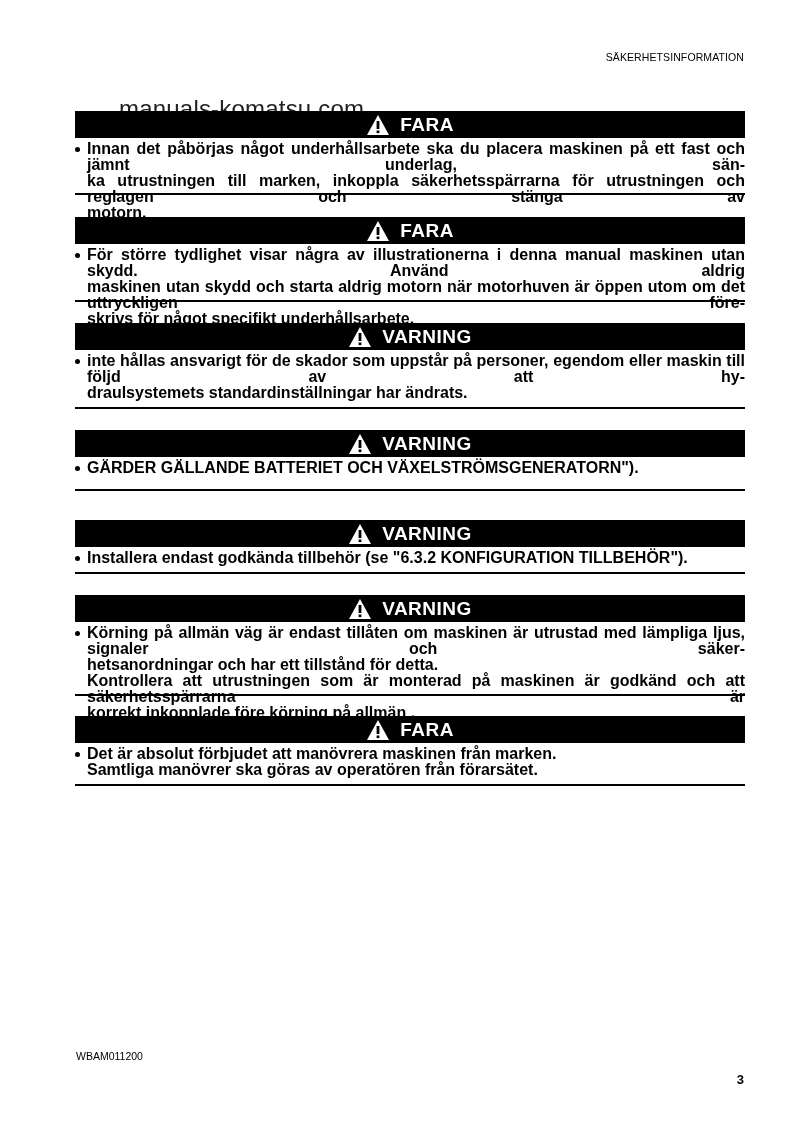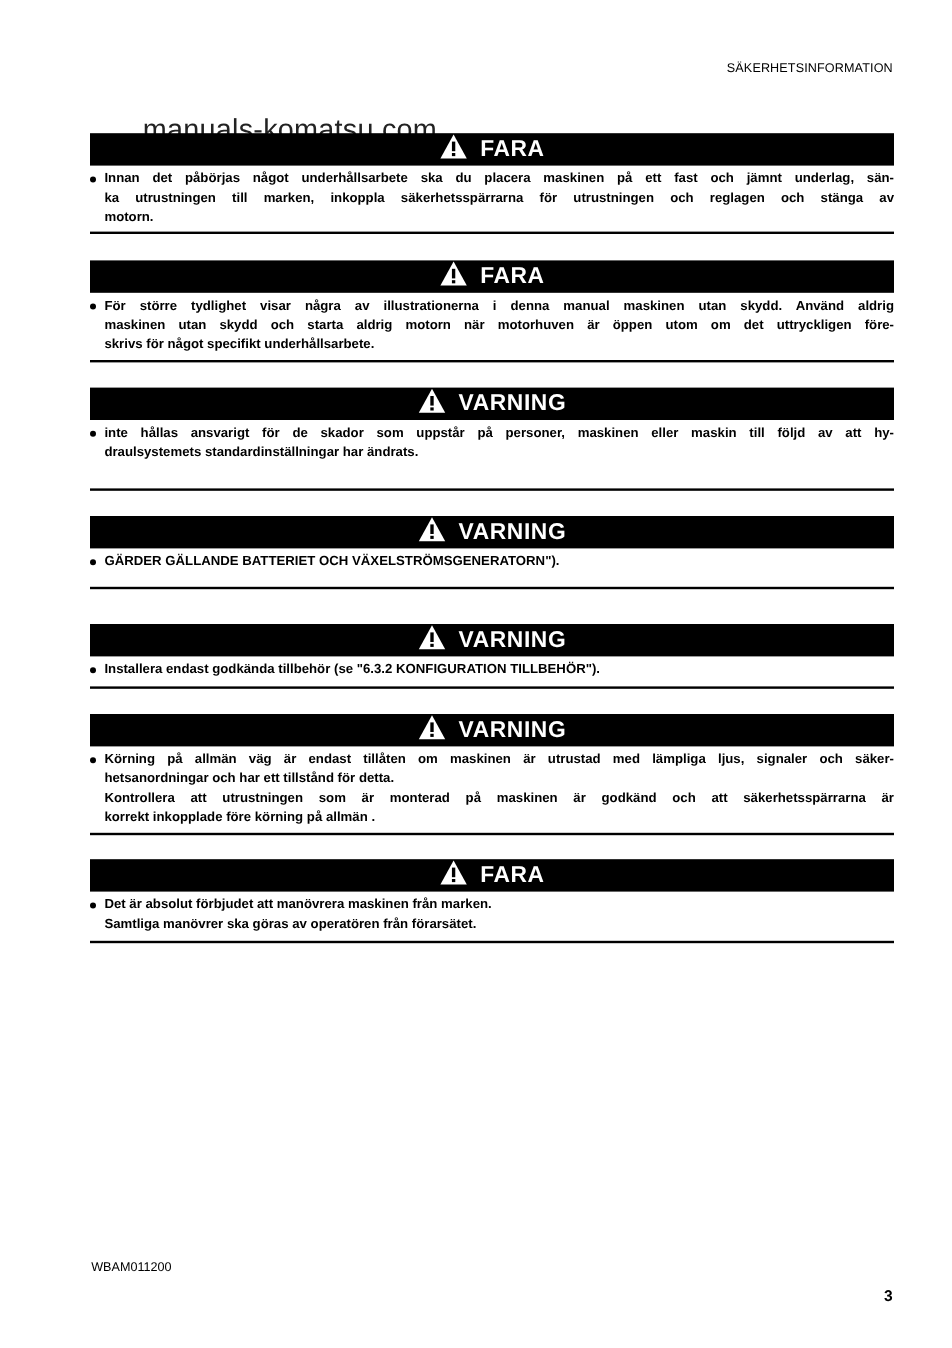--- a/index.html
+++ b/index.html
@@ -4,24 +4,24 @@
 <style>
   html, body { margin: 0; padding: 0; background: #ffffff; }
   body { width: 793px; height: 1123px; position: relative; overflow: hidden;
          font-family: "Liberation Sans", "DejaVu Sans", sans-serif; color: #000; }
   .running-header { position: absolute; top: 51px; right: 49px; font-size: 10.5px;
          letter-spacing: 0.1px; text-align: center; }
   .watermark { position: absolute; left: 119px; top: 95px; font-size: 24px; color: #222;
          letter-spacing: 0.2px; z-index: 1; white-space: nowrap; }
   .block { position: absolute; left: 75px; width: 670px; }
   .banner { position: relative; height: 27px; background: #000; color: #fff; z-index: 2;
-         display: flex; justify-content: center; gap: 10px; }
+         display: flex; align-items: center; justify-content: center; gap: 10px; }
   .banner .label { font-weight: bold; font-size: 19px; letter-spacing: 0.5px; line-height: 27px; }
   .banner .icon { width: 24px; height: 22px; display: inline-block; }
-  .body { position: relative; padding: 3px 0 0 0; font-size: 11px; font-weight: bold;
+  .body { position: relative; padding: 3px 0 0 0; font-size: 16px; font-weight: bold;
          line-height: 16px; text-align: justify; }
   .item { position: relative; padding-left: 12px; }
   .bullet { position: absolute; left: 0; top: 6px; width: 5px; height: 5px; border-radius: 50%;
          background: #000; }
   .line { display: block; text-align: justify; text-align-last: justify; }
   .line.last { text-align-last: left; }
   .rule { position: absolute; left: 0; width: 670px; height: 2px; background: #000; }
   .footer-code { position: absolute; left: 76px; top: 1050px; font-size: 10.5px; }
   .page-num { position: absolute; right: 49px; top: 1072px; font-size: 13px; font-weight: bold; }
 </style>
@@ -77,21 +77,21 @@
     <svg class="icon" viewBox="0 0 24 22">
         <polygon points="12,1 23,21 1,21" fill="#fff"></polygon>
         <rect x="10.6" y="7" width="2.8" height="8" fill="#000"></rect>
         <rect x="10.6" y="16.5" width="2.8" height="2.6" fill="#000"></rect>
       </svg>
     <span class="label">VARNING</span>
   </div>
   <div class="body">
     <div class="item">
       <span class="bullet"></span>
-      <span class="line">inte hållas ansvarigt för de skador som uppstår på personer, maskinen eller maskin till följd av att hy-</span>
+      <span class="line">inte hållas ansvarigt för de skador som uppstår på personer, egendom eller maskin till följd av att hy-</span>
       <span class="line last">draulsystemets standardinställningar har ändrats.</span>
     </div>
   </div>
   <div class="rule" style="top:84px;"></div>
 </div>
 
 <div class="block" style="top:430px;">
   <div class="banner">
     <svg class="icon" viewBox="0 0 24 22">
         <polygon points="12,1 23,21 1,21" fill="#fff"></polygon>

